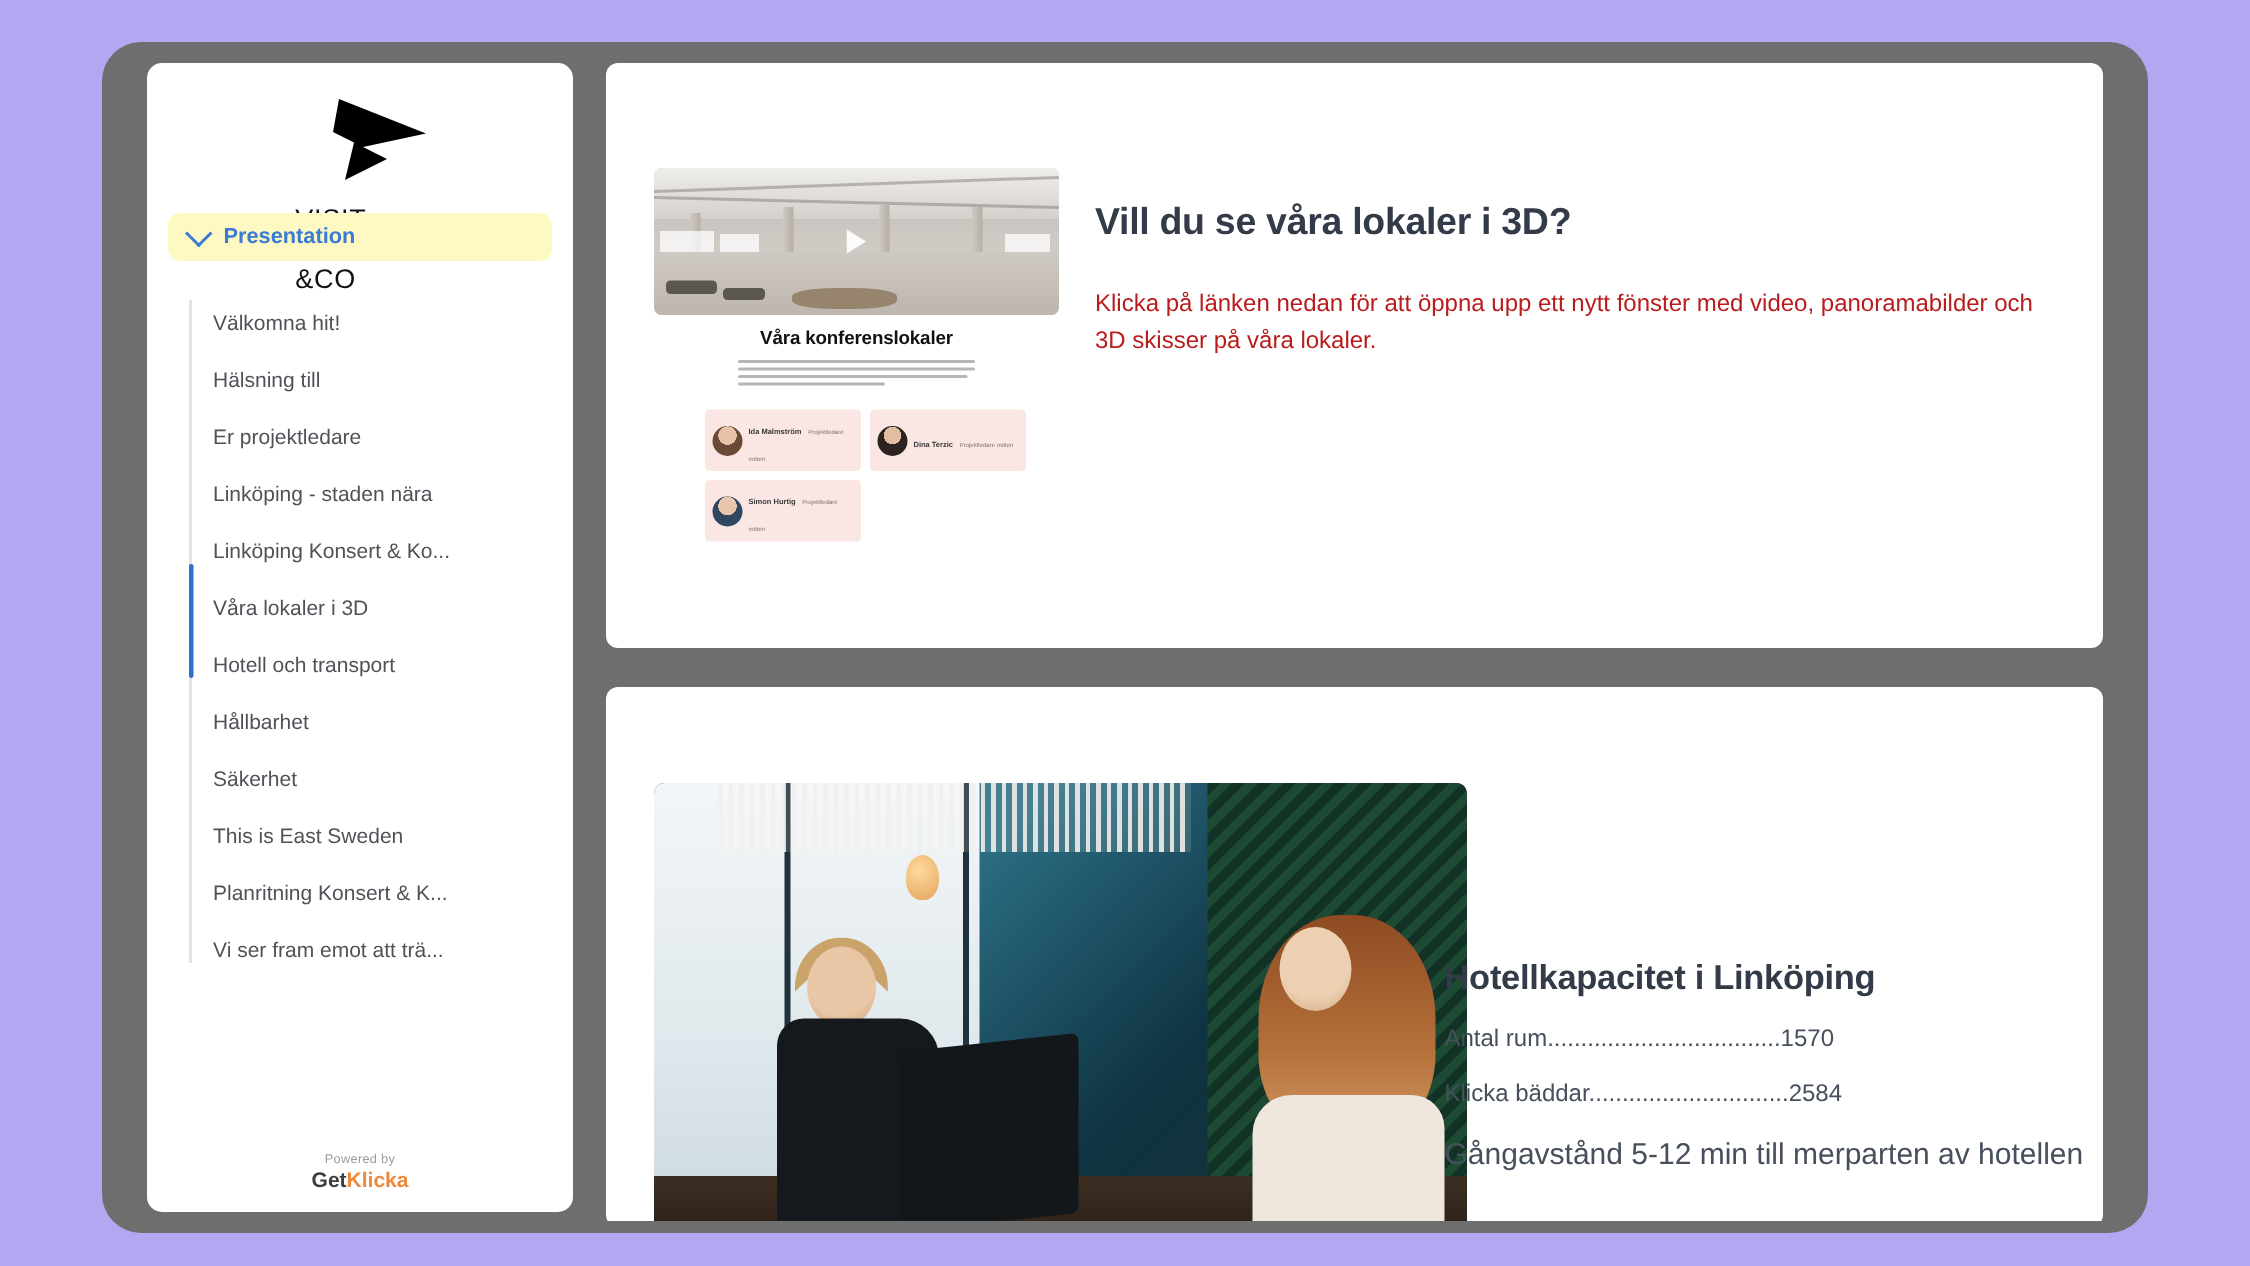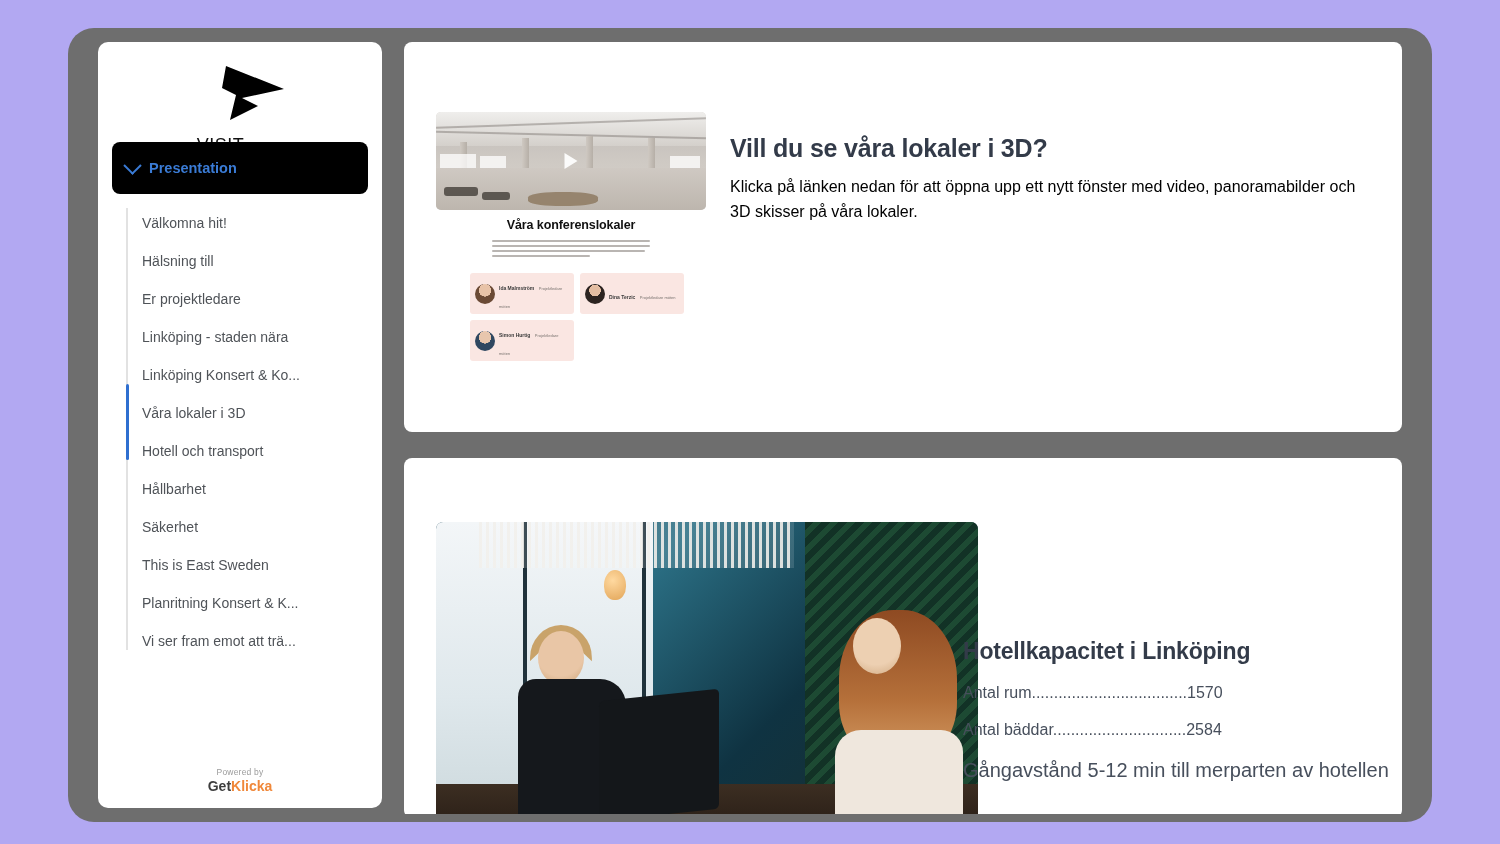--- a/index.html
+++ b/index.html
@@ -56,23 +56,23 @@
     flex-direction: column;
     line-height: 1.02;
     color: #111;
     font-family: "Liberation Sans", sans-serif;
   }
   .wm-visit { font-size: 18px; letter-spacing: .5px; font-weight: 400; }
   .wm-city  { font-size: 21px; letter-spacing: .2px; font-weight: 700; }
   .wm-co    { font-size: 18px; letter-spacing: .5px; font-weight: 400; }
 
   #nav-section-header {
-    margin: 8px 14px 0 14px;
-    height: 52px;
-    background: #000000;
+    margin: 8px 14px 12px 14px;
+    height: 32px;
+    background: #fef9c3;
     border-radius: 8px;
     display: flex;
     align-items: center;
     gap: 10px;
     padding: 0 14px;
     cursor: pointer;
   }
   #nav-section-header .label {
     color: #3a7bd5;
     font-size: 14.5px;
@@ -262,24 +262,24 @@
     top: 92px;
     width: 640px;
   }
   .section-heading {
     font-size: 25px;
     font-weight: 700;
     color: #333b49;
     letter-spacing: -.2px;
   }
   .section-paragraph {
-    margin-top: 12px;
+    margin-top: 28px;
     font-size: 16px;
     line-height: 1.55;
-    color: #000000;
+    color: #b91c1c;
     max-width: 634px;
   }
   #open-link-button {
     margin-top: 38px;
     display: inline-block;
     background: #1d9b45;
     color: #ffffff;
     font-size: 15px;
     font-weight: 700;
     padding: 12px 22px;
@@ -554,18 +554,18 @@
         <span class="head"></span>
         <span class="body"></span>
       </div>
     </div>
 
     <div id="hotel-text">
       <h2 id="hotel-heading">Hotellkapacitet i Linköping</h2>
 
       <div class="hotel-stat"><span>Antal rum</span><span>...................................</span><span>1570</span></div>
 
-      <div class="hotel-stat"><span>Antal bäddar</span><span>..............................</span><span>2584</span></div>
+      <div class="hotel-stat"><span>Klicka bäddar</span><span>..............................</span><span>2584</span></div>
 
       <div id="hotel-note">Gångavstånd 5-12 min till merparten av hotellen</div>
     </div>
   </section>
 </main>
 
 </body></html>

